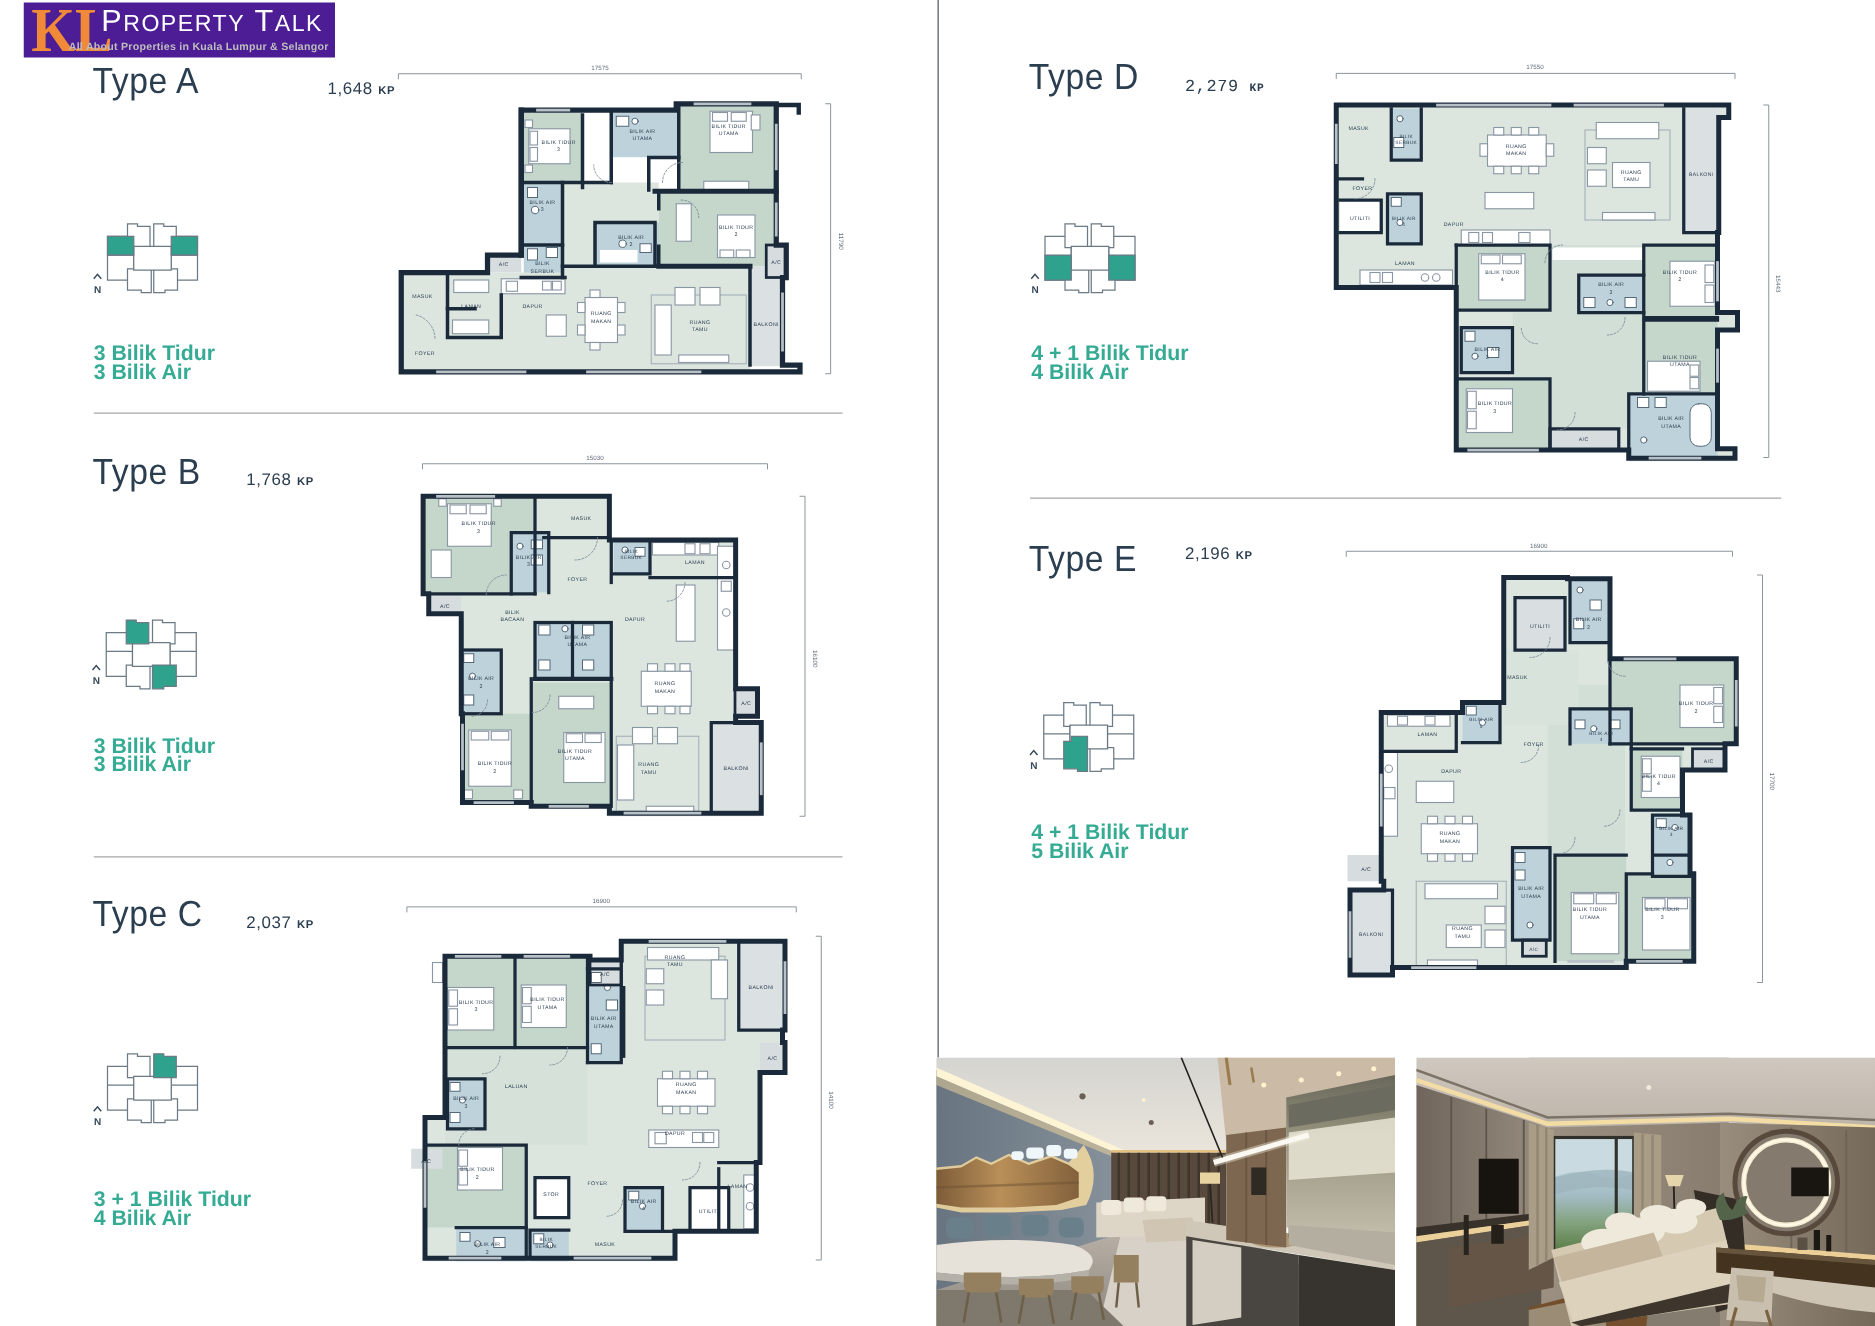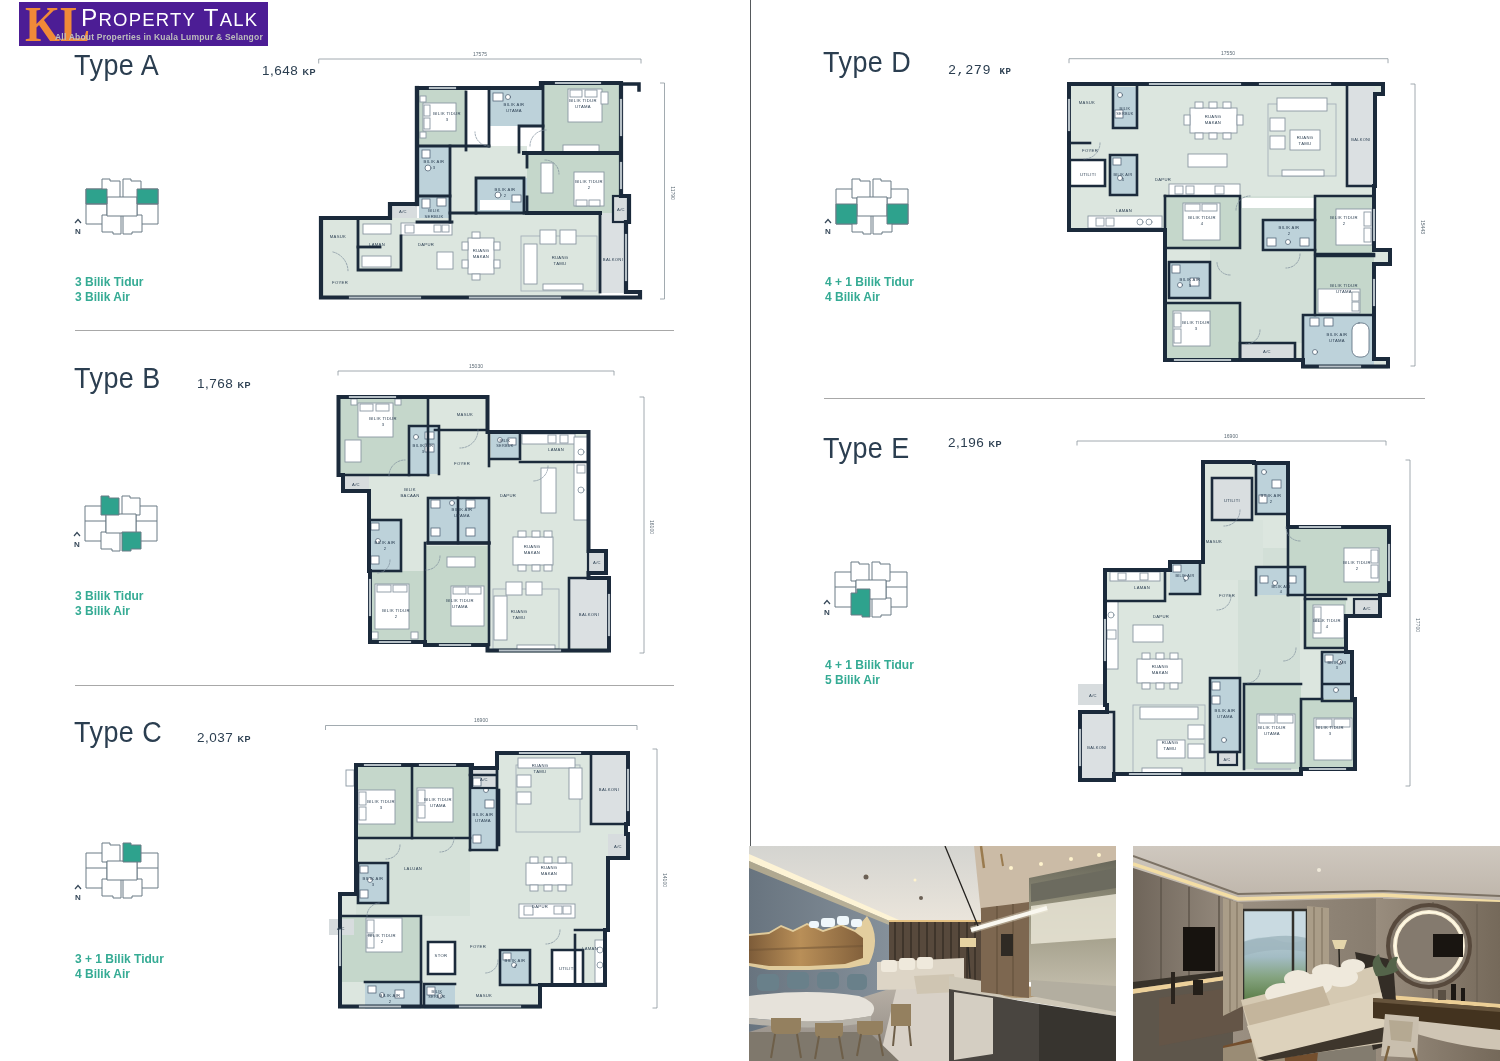--- a/index.html
+++ b/index.html
@@ -1,20 +1,20 @@
 <!DOCTYPE html>
 <html><head>
 <meta charset="utf-8">
 <style>
   html,body{margin:0;padding:0;}
   body{width:1500px;height:1061px;background:#ffffff;overflow:hidden;position:relative;
        font-family:"Liberation Sans",sans-serif;}
   .abs{position:absolute;}
   .hd{color:#2b3e50;letter-spacing:0.5px;transform-origin:left top;line-height:1;}
-  .teal{color:#35ab94;font-weight:bold;font-size:12px;line-height:15px;}
+  .teal{color:#35ab94;font-weight:bold;font-size:17px;line-height:15px;}
   svg text{font-family:"Liberation Sans",sans-serif;}
 </style>
 </head>
 <body>
 
 <div class="abs" style="left:750px;top:0;width:1px;height:846px;background:#55595c;"></div>
 
 <div class="abs" style="left:75px;top:330px;width:599px;height:1px;background:#a8a8a8;"></div>
 
 <div class="abs" style="left:75px;top:685px;width:599px;height:1px;background:#a8a8a8;"></div>

